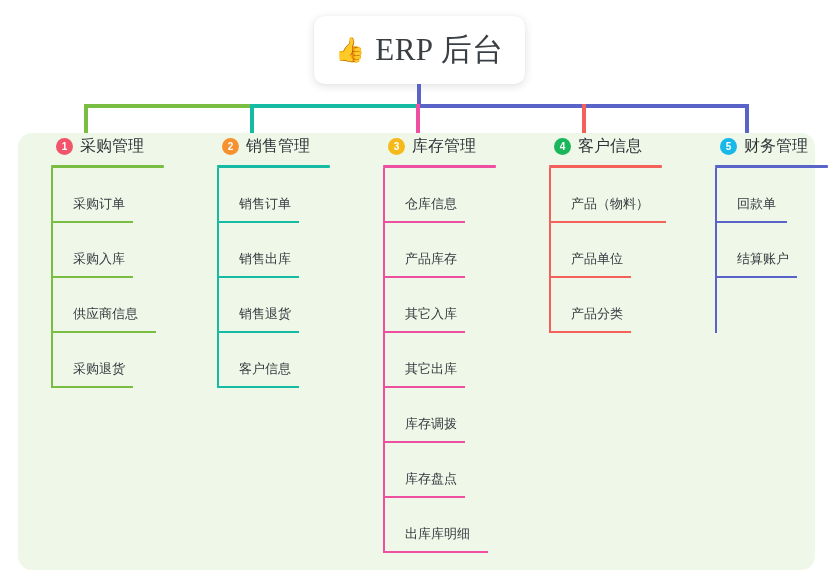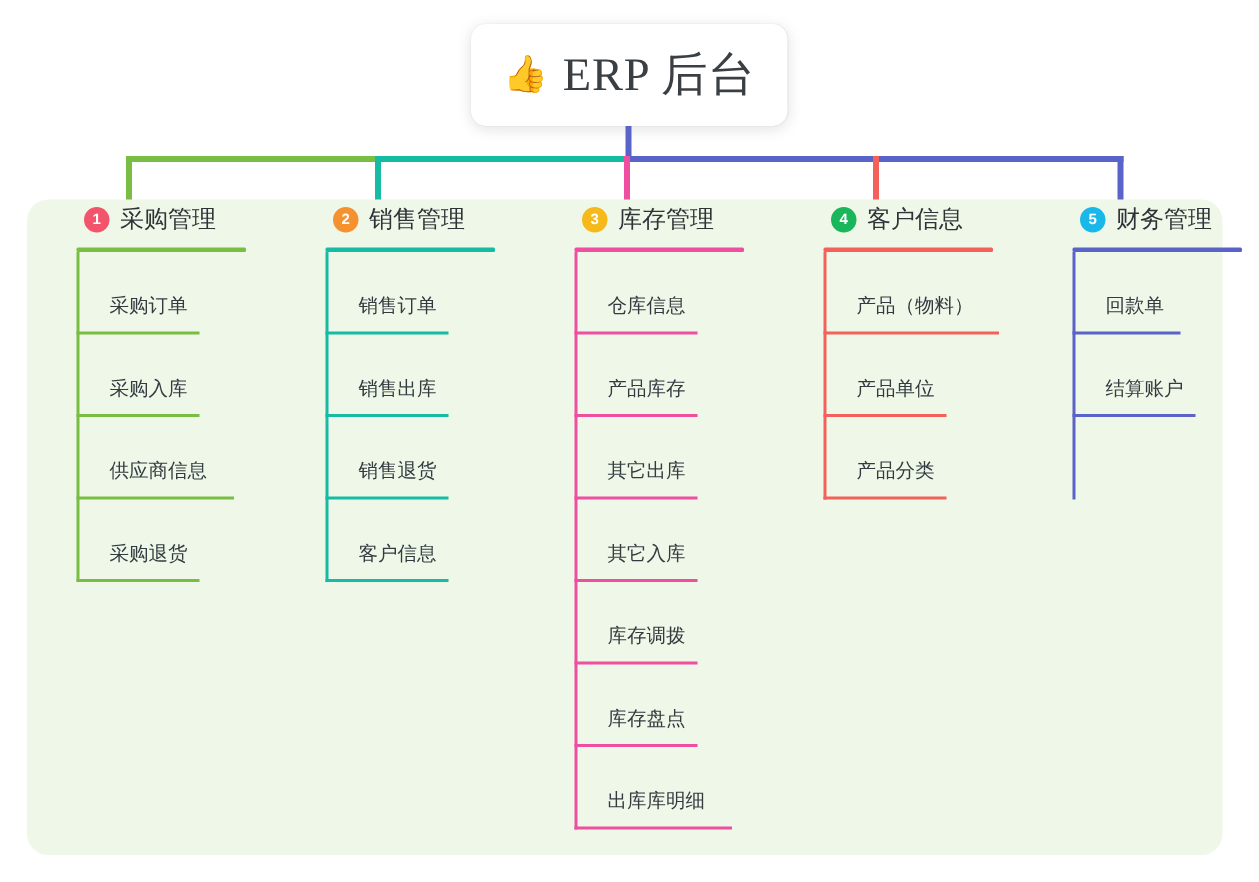--- a/index.html
+++ b/index.html
@@ -153,25 +153,25 @@
             <div class="spine" style="background: rgb(239, 79, 160); height: 385px;"></div>
             <div class="item">
               <span class="item-label">仓库信息</span>
               <div class="item-rule" style="width: 82px; background: rgb(239, 79, 160);"></div>
             </div>
             <div class="item">
               <span class="item-label">产品库存</span>
               <div class="item-rule" style="width: 82px; background: rgb(239, 79, 160);"></div>
             </div>
             <div class="item">
+              <span class="item-label">其它入库</span>
+              <div class="item-rule" style="width: 82px; background: rgb(239, 79, 160);"></div>
+            </div>
+            <div class="item">
               <span class="item-label">其它出库</span>
-              <div class="item-rule" style="width: 82px; background: rgb(239, 79, 160);"></div>
-            </div>
-            <div class="item">
-              <span class="item-label">其它入库</span>
               <div class="item-rule" style="width: 82px; background: rgb(239, 79, 160);"></div>
             </div>
             <div class="item">
               <span class="item-label">库存调拨</span>
               <div class="item-rule" style="width: 82px; background: rgb(239, 79, 160);"></div>
             </div>
             <div class="item">
               <span class="item-label">库存盘点</span>
               <div class="item-rule" style="width: 82px; background: rgb(239, 79, 160);"></div>
             </div>

